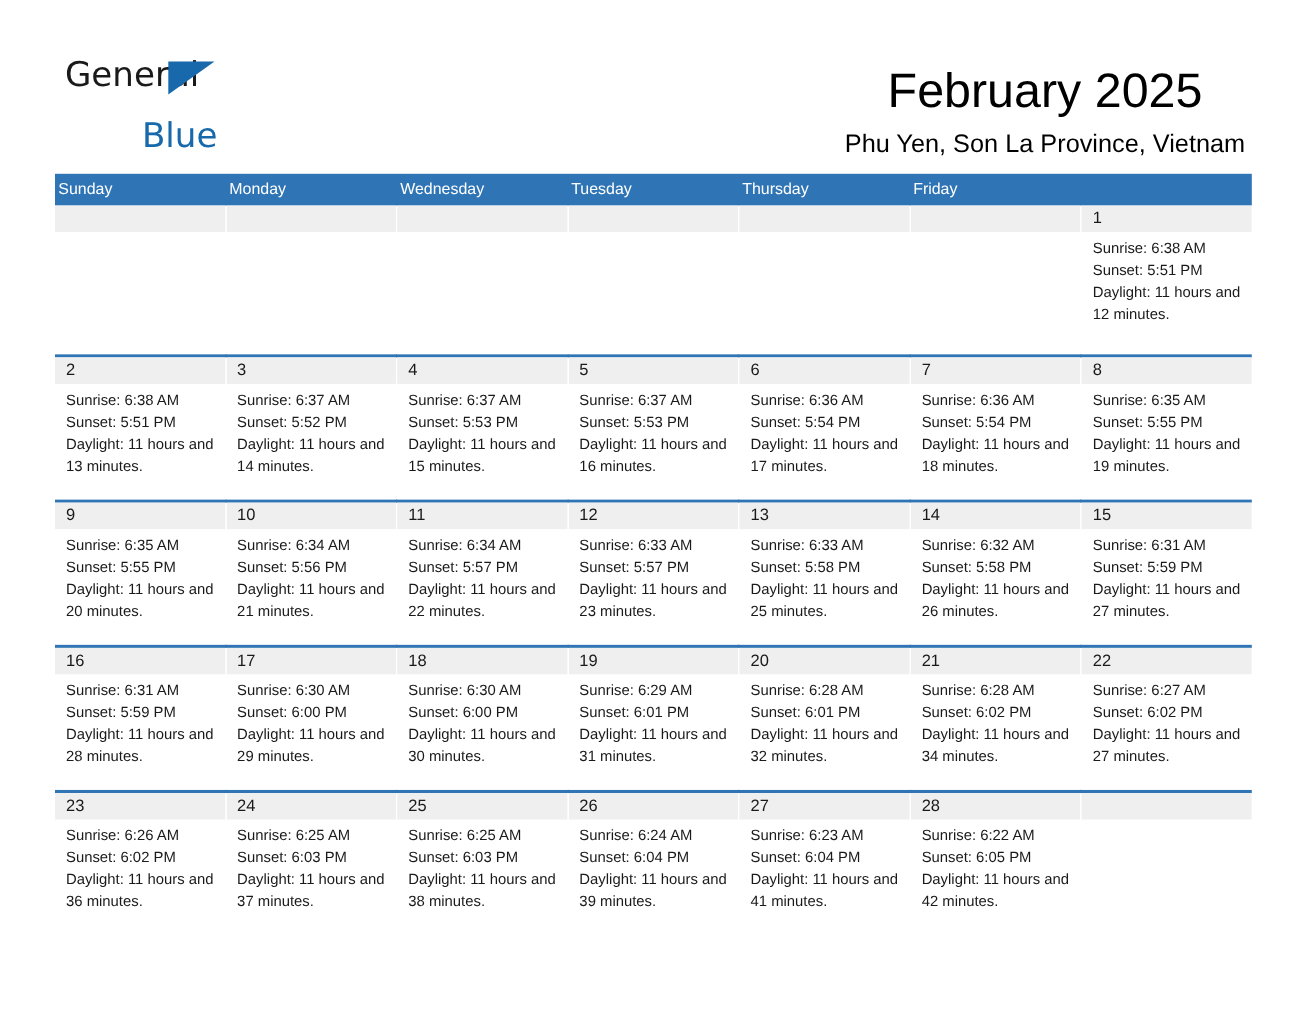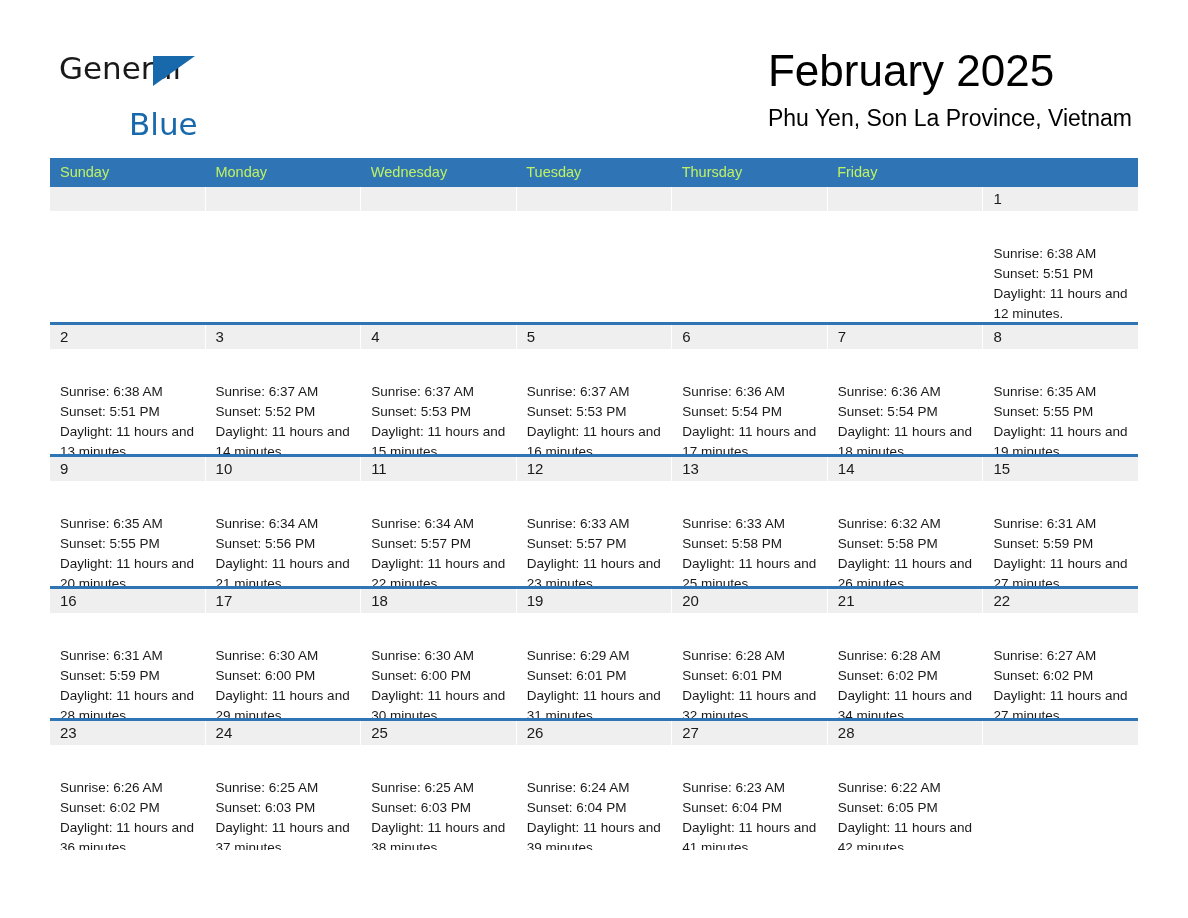--- a/index.html
+++ b/index.html
@@ -64,22 +64,22 @@
     line-height: 36px;
     color: #1769ab;
     font-family: "DejaVu Sans", sans-serif;
     font-weight: 400;
     margin-top: 24px;
   }
 
   .title-block {
     position: absolute;
     right: 56px;
-    top: 44px;
-    text-align: left;
+    top: 56px;
+    text-align: center;
   }
   .month-title {
     font-size: 44px;
     line-height: 54px;
     font-weight: 400;
     color: #000000;
     white-space: nowrap;
   }
   .location-title {
     margin-top: 6px;
@@ -97,24 +97,24 @@
     top: 158px;
     width: 1088px;
   }
   .weekday-header {
     display: grid;
     grid-template-columns: repeat(7, 1fr);
     background: #2f75b5;
     height: 29px;
   }
   .weekday {
-    color: #bef264;
+    color: #ffffff;
     font-size: 14.5px;
     line-height: 29px;
-    padding-left: 10px;
+    padding-left: 3px;
     white-space: nowrap;
     box-sizing: border-box;
   }
 
   .week-row {
     display: grid;
     grid-template-columns: repeat(7, 1fr);
     column-gap: 1px;
     border-top: 3px solid #2f75b5;
     height: 132px;
@@ -146,21 +146,20 @@
     font-size: 15px;
     line-height: 24px;
     padding-left: 10px;
     color: #1a1a1a;
   }
   .day-info {
     padding: 5px 8px 0 10px;
     font-size: 13.5px;
     line-height: 20px;
     color: #1a1a1a;
-    margin-top: 28px;
   }
   .day-info div {
     white-space: nowrap;
   }
   .day-info .daylight-line {
     white-space: normal;
   }
 </style>
 </head>
 <body>

